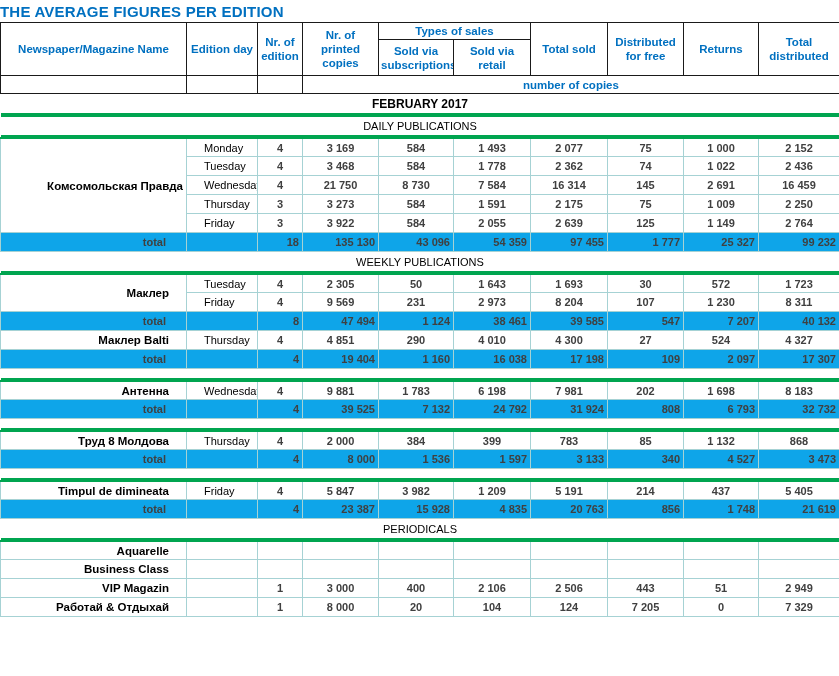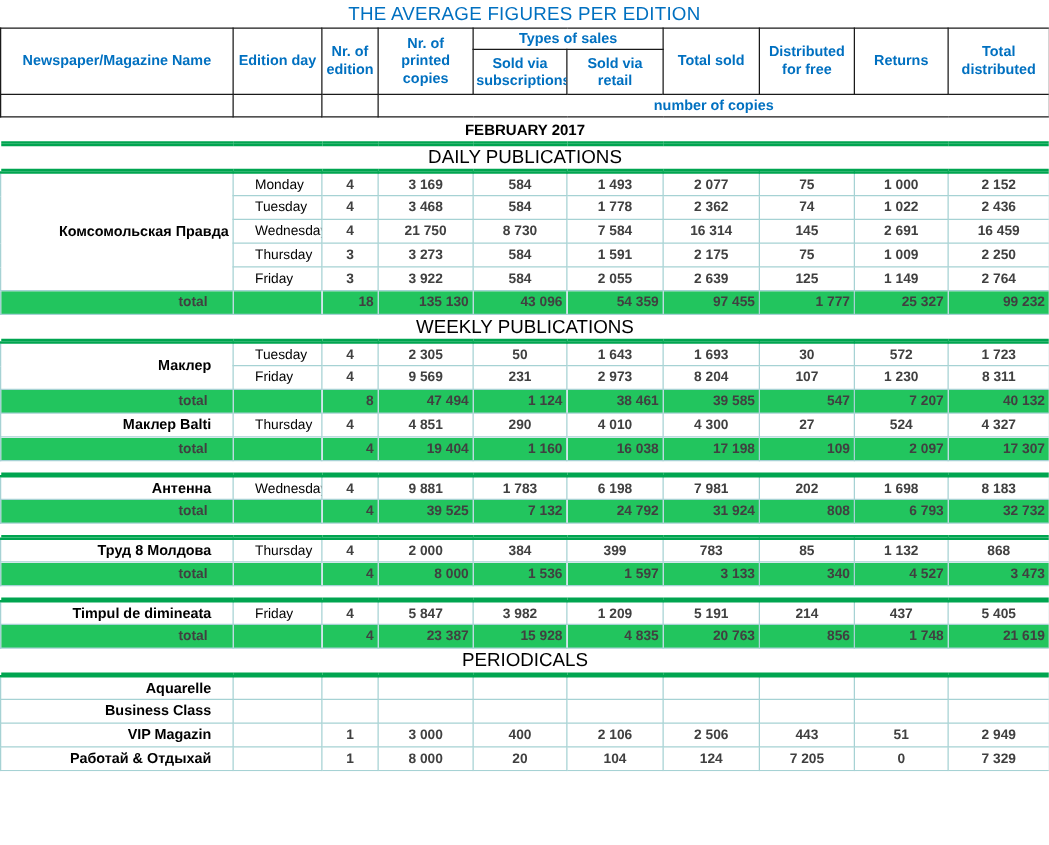--- a/index.html
+++ b/index.html
@@ -1,19 +1,19 @@
 <!DOCTYPE html>
 <html><head>
 <meta charset="utf-8">
 <style>
   html,body { margin:0; padding:0; background:#fff; }
   body { width:839px; font-family:"Liberation Sans", sans-serif; }
   .title {
-    height:22px; line-height:23px; text-align:center;
-    color:#0070C0; font-weight:normal; font-size:15px; letter-spacing:.2px;
+    height:22px; line-height:23px; 
+    color:#0070C0; font-weight:bold; font-size:15px; letter-spacing:.2px;
   }
   table { border-collapse:collapse; table-layout:fixed; width:839px; }
   th, td { overflow:hidden; white-space:nowrap; box-sizing:border-box; }
 
   
   thead th {
     border:1px solid #1a1a1a; background:#fff;
     color:#0070C0; font-weight:bold; font-size:11.5px;
     text-align:center; vertical-align:middle; padding:1px 2px;
     white-space:normal; line-height:1.25;
@@ -25,24 +25,24 @@
   
   tbody td {
     border:1px solid #A6D2D4; font-size:11px; height:19px;
     vertical-align:middle; padding:0 3px; color:#000; background:#fff;
   }
   td.day  { text-align:left; padding-left:17px; }
   td.val  { text-align:center; font-weight:bold; color:#404040; }
   td.name { font-weight:bold; color:#000; font-size:11.5px; text-align:right; padding-right:17px; }
   td.name.center { padding-right:3px; }
 
-  tr.total td { background:#22c55e;text-align:right; }
+  tr.total td { background:#0ea5e9;text-align:right; }
   td.total-label { text-align:right; font-weight:bold; color:#404040; padding-right:20px; font-size:11px; }
 
-  tr.band td { border:none; text-align:center; font-size:15px; color:#000; height:20px; background:#fff; }
+  tr.band td { border:none; text-align:center; font-size:11px; color:#000; height:20px; background:#fff; }
   tr.band.bold td { font-weight:bold; font-size:12px; }
 
   tr.greenline td {
     border-left:none; border-right:none;
     border-top:2px solid #00A550; border-bottom:2px solid #00A550;
     height:2px; padding:0; background:#fff;
   }
   tr.gap td { border:none; height:10px; padding:0; background:#fff; }
 </style>
 </head>

